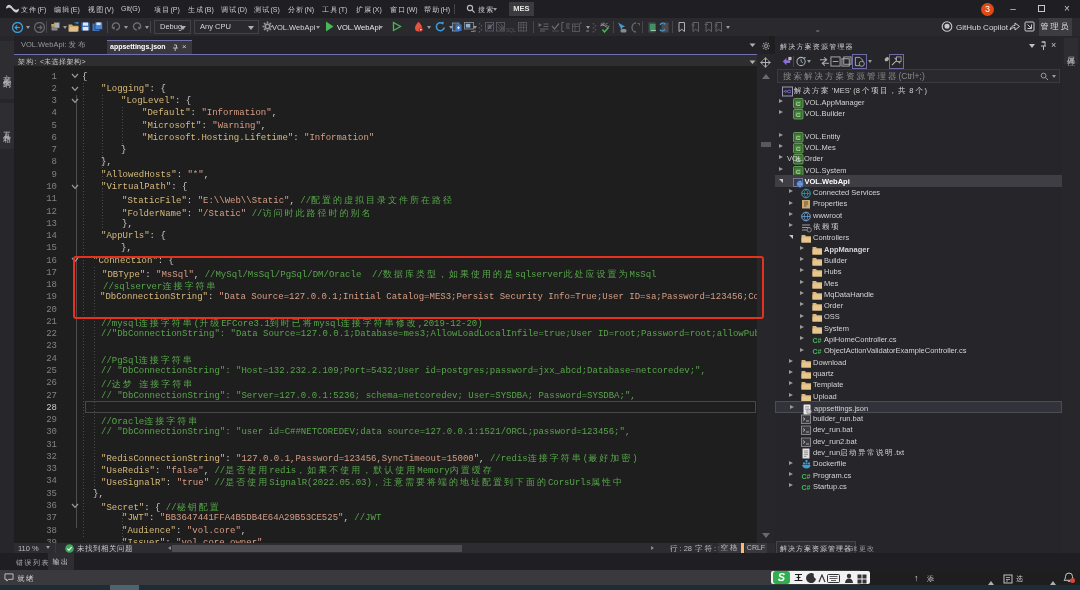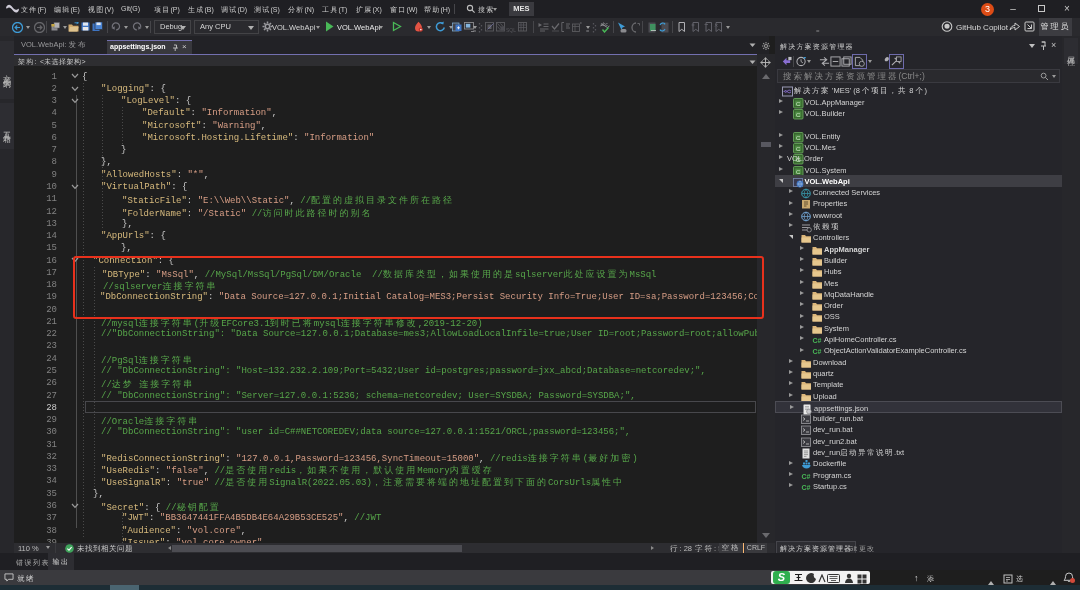--- a/index.html
+++ b/index.html
@@ -404,21 +404,21 @@
 <svg class="abs" style="left:51px;top:0.5px" width="9" height="9" viewBox="0 0 9 9">
       <circle cx="4.5" cy="4.5" r="4.3" fill="#3fa45c"></circle>
       <path d="M2.3 4.6 L4 6.2 L6.6 3.2" stroke="#fff" stroke-width="1.1" fill="none"></path>
     </svg>
 <span class="abs" style="left:63px;top:1px;color:#c9c9c9;font-size:7.5px"><i class="cj" style="letter-spacing:0.5px">未找到相关问题</i></span>
 <div class="abs" style="left:152px;top:2.5px;width:0;height:0;border:2.8px solid transparent;border-right:3.8px solid #8a8a8a"></div>
 <div class="abs" style="left:158px;top:1.5px;width:290px;height:7px;background:#4c4c52"></div>
 <div class="abs" style="left:637px;top:2.5px;width:0;height:0;border:2.8px solid transparent;border-left:3.8px solid #8a8a8a"></div>
 <span class="abs" style="left:656px;top:1px;font-size:7.5px"><i class="cj">行</i>: 28</span>
 <span class="abs" style="left:681px;top:1px;font-size:7.5px"><i class="cj">字符</i>: 5</span>
-<div class="abs" style="left:705px;top:0;width:25px;height:10px;background:#39393d;text-align:center;font-size:7.5px;line-height:10px;border-right:1px solid #fdba74"><i class="cj">空格</i></div>
+<div class="abs" style="left:705px;top:0;width:25px;height:10px;background:#39393d;text-align:center;font-size:7.5px;line-height:10px;border-right:3px solid #fdba74"><i class="cj">空格</i></div>
 <div class="abs" style="left:731px;top:0;width:22px;height:10px;background:#39393d;text-align:center;font-size:7px;line-height:10px">CRLF</div>
 </div>
 <div class="abs" id="panel">
 <div class="abs" style="left:5px;top:6px;font-size:7px;color:#cfcfcf"><i class="cj" style="letter-spacing:1.2px">解决方案资源管理器</i></div>
 <span class="abs" style="left:254px;top:8px;border:3px solid transparent;border-top:4px solid #c0c0c0"></span>
 <svg class="abs" style="left:264px;top:5px" width="9" height="10" viewBox="0 0 9 10">
       <path d="M3 1 h3 v4 M2 5 h5 M4.5 5 v4 M2.5 1 h4" stroke="#c0c0c0" stroke-width="1" fill="none"></path>
     </svg>
 <span class="abs" style="left:276px;top:4px;color:#c0c0c0;font-size:9px">×</span>
 <svg class="abs" style="left:6px;top:20px" width="11" height="11" viewBox="0 0 12 12">

